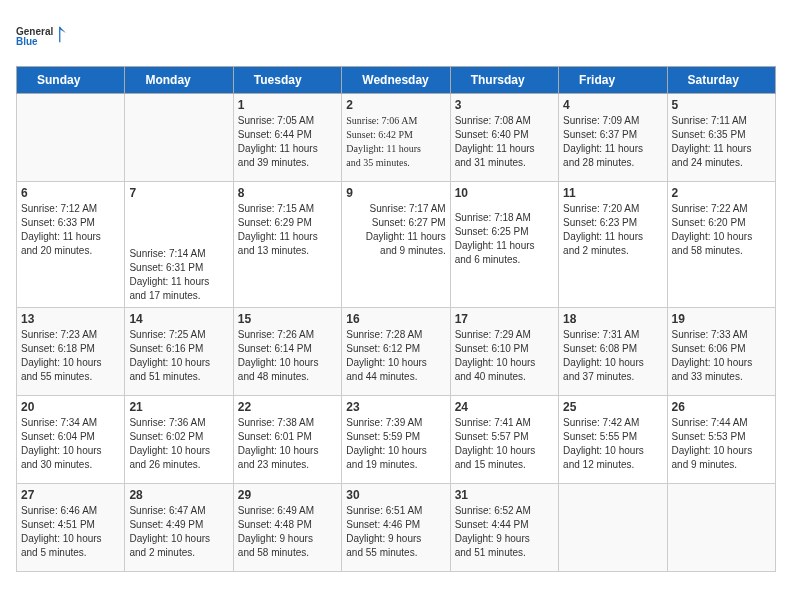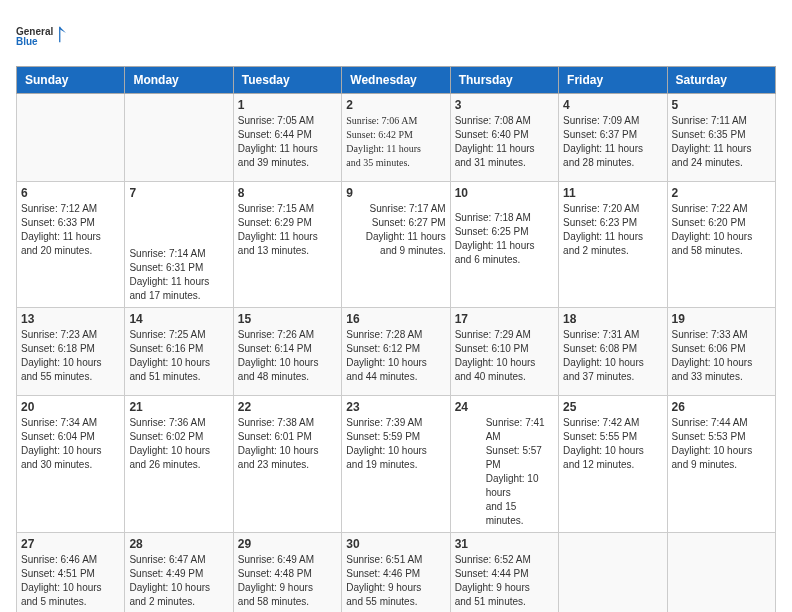--- a/index.html
+++ b/index.html
@@ -36,21 +36,21 @@
     table {
       width: 100%;
       border-collapse: collapse;
       table-layout: fixed;
     }
     thead tr th {
       background-color: #1a6bbf;
       color: #fff;
       font-size: 12px;
       font-weight: bold;
-      padding: 6px 8px;
+      padding: 6px 20px;
       text-align: left;
       border: 1px solid #aaa;
     }
     tbody tr td {
       vertical-align: top;
       border: 1px solid #ccc;
       padding: 4px 4px;
       font-size: 10px;
       color: #333;
       background: #fff;
@@ -267,21 +267,21 @@
         </td>
         <td>
           <span class="day-number">23</span>
           <div class="day-info" style="white-space: pre-line;">Sunrise: 7:39 AM
 Sunset: 5:59 PM
 Daylight: 10 hours
 and 19 minutes.</div>
         </td>
         <td>
           <span class="day-number">24</span>
-          <div class="day-info" style="white-space: pre-line; margin-left: 31px;">Sunrise: 7:41 AM
+          <div class="day-info" style="white-space: pre-line;">Sunrise: 7:41 AM
 Sunset: 5:57 PM
 Daylight: 10 hours
 and 15 minutes.</div>
         </td>
         <td>
           <span class="day-number">25</span>
           <div class="day-info" style="white-space: pre-line;">Sunrise: 7:42 AM
 Sunset: 5:55 PM
 Daylight: 10 hours
 and 12 minutes.</div>

